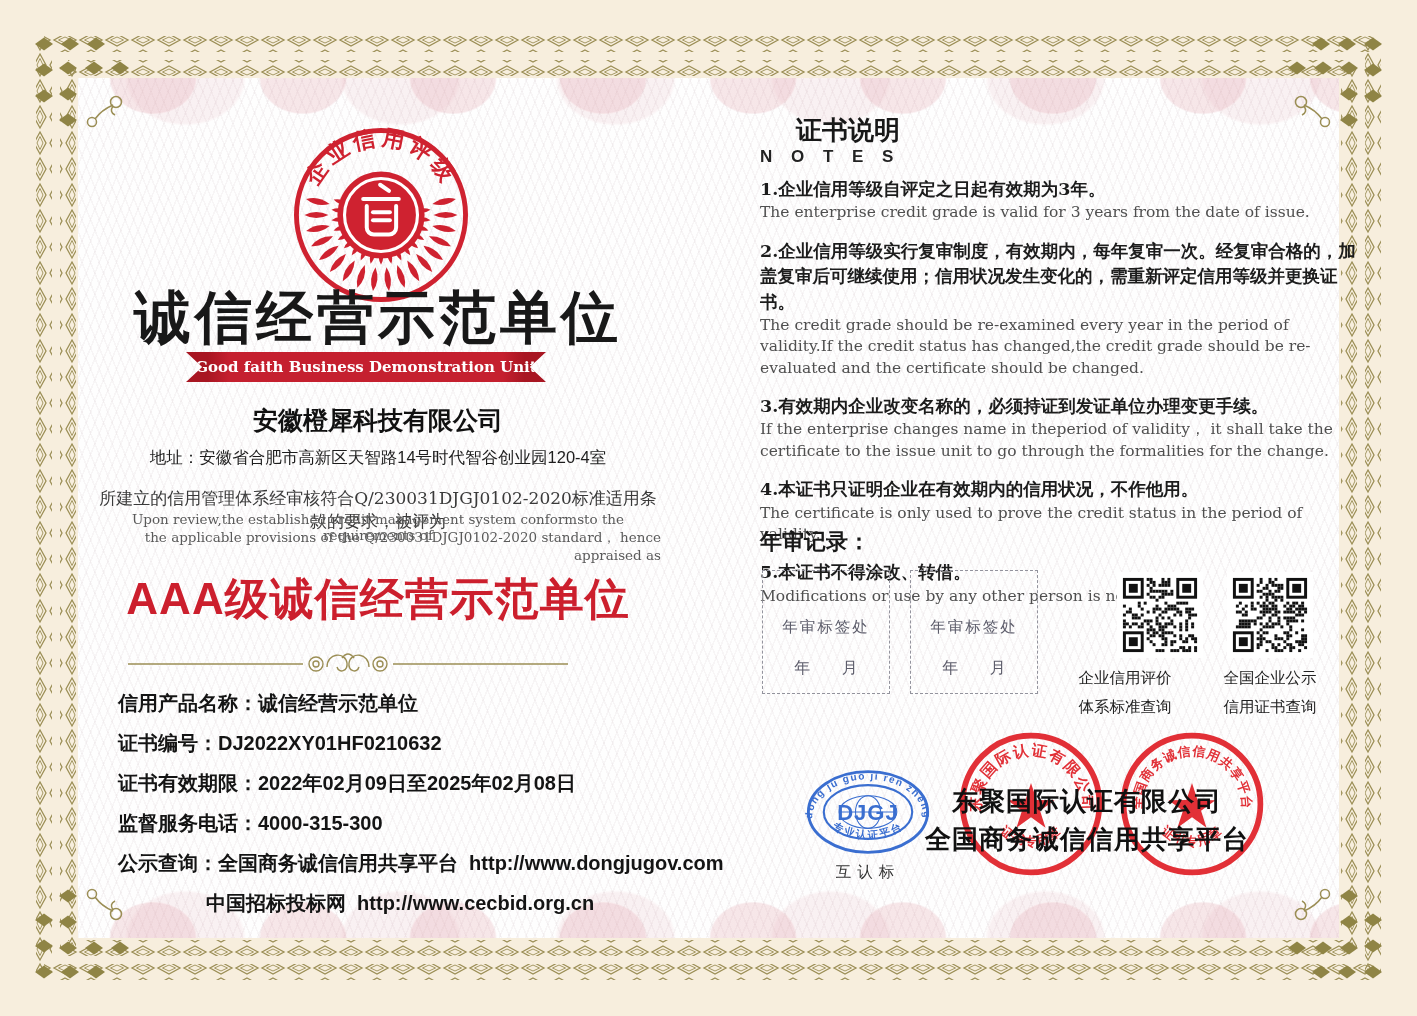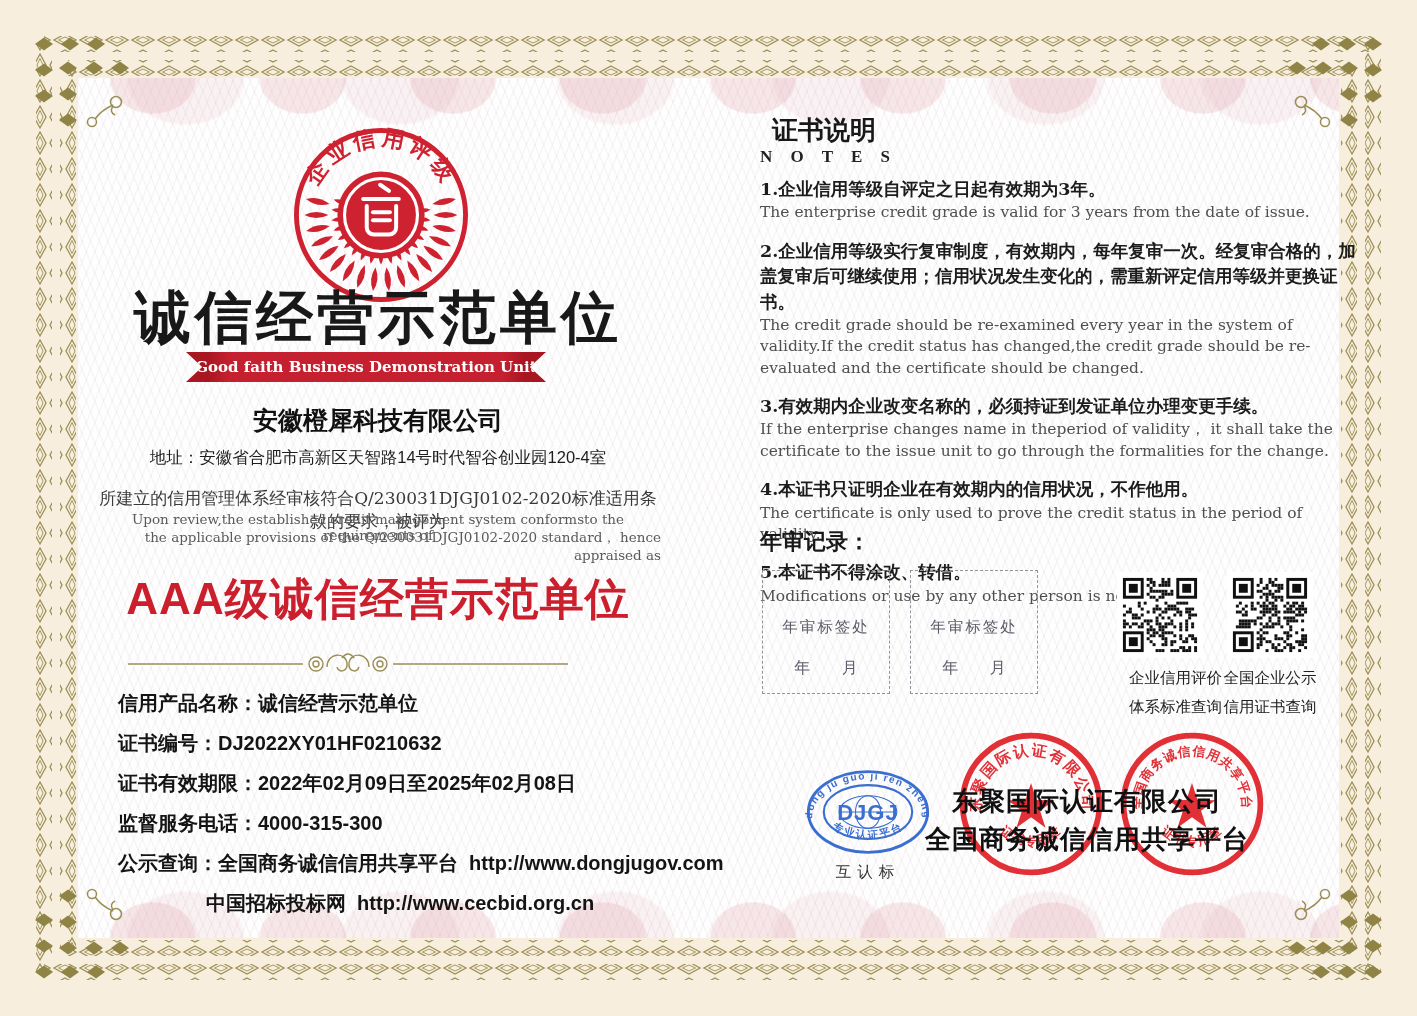--- a/index.html
+++ b/index.html
@@ -34,39 +34,39 @@
   #stmt-en1,#stmt-en2{left:95px;width:566px;font-family:"DejaVu Serif",serif;font-size:13.5px;color:#5a5a5a;z-index:3;}
   #stmt-en1{top:511px;} #stmt-en2{top:529px;text-align:right;}
   #grade{left:95px;top:570px;width:566px;font-weight:900;font-size:44px;color:#cc1f2d;letter-spacing:1px;z-index:3;}
   #divider{left:128px;top:644px;z-index:3;}
   #fields{left:118px;top:690px;width:560px;z-index:3;}
   .frow{display:flex;align-items:baseline;margin-bottom:14px;line-height:26px;}
   .frow .lab{font-family:"DejaVu Serif",serif;font-weight:700;font-size:20px;color:#141414;white-space:pre;}
   .frow .val{font-weight:700;font-size:20px;color:#141414;white-space:pre;}
   .frow.indent{margin-left:88px;align-items:flex-end;}
   
-  #notes-zh{left:772px;top:113px;font-weight:800;font-size:26px;color:#181818;z-index:3;}
-  #notes-en{left:760px;top:147px;font-family:Liberation Serif, serif;font-weight:700;font-size:17px;
+  #notes-zh{left:796px;top:113px;font-weight:800;font-size:26px;color:#181818;z-index:3;}
+  #notes-en{left:760px;top:147px;font-family:Liberation Sans, sans-serif;font-weight:700;font-size:17px;
             letter-spacing:7px;color:#222;z-index:3;}
   #notes-list{left:760px;top:177px;width:596px;z-index:3;}
   .nitem{margin-bottom:15px;}
   .nitem .zh{font-family:"DejaVu Serif",serif;font-size:17.5px;line-height:1.45;color:#1c1c1c;font-weight:600;}
   .nitem .en{font-family:"DejaVu Serif",serif;font-size:15.5px;line-height:1.38;color:#4f4f4f;}
   #ar-title{left:760px;top:527px;font-weight:800;font-size:22px;color:#181818;z-index:3;}
   .arbox{top:570px;width:126px;height:122px;border:1px dashed #93939d;z-index:3;
          display:flex;flex-direction:column;justify-content:space-between;}
   #arbox1{left:762px;} #arbox2{left:910px;}
   .arbox .tag{margin-top:46px;text-align:center;font-family:"DejaVu Serif",serif;
               font-size:15.5px;color:#5d5d6b;letter-spacing:2px;}
   .arbox .ym{display:flex;justify-content:space-evenly;margin-bottom:14px;
              font-family:"DejaVu Serif",serif;font-size:16px;color:#5d5d6b;}
   .qr{top:572px;width:86px;height:86px;z-index:3;}
   #qr1{left:1117px;} #qr2{left:1227px;}
   .qrcap{top:664px;width:124px;z-index:3;text-align:center;}
-  #qrcap1{left:1098px;text-align:right;} #qrcap2{left:1208px;}
+  #qrcap1{left:1063px;} #qrcap2{left:1208px;}
   .qrcap span{display:block;font-family:"DejaVu Serif",serif;font-size:15.5px;color:#222;line-height:29px;}
   #bluestamp{left:788px;top:762px;width:160px;height:100px;z-index:3;}
   #bluecap{left:788px;top:862px;width:160px;font-family:"DejaVu Serif",serif;font-size:15.5px;
            letter-spacing:6px;color:#333;z-index:3;}
   .redstamp{top:728px;width:152px;height:152px;z-index:3;opacity:.93;}
   #red1{left:955px;} #red2{left:1116px;}
   #overlay{left:895px;top:782px;width:384px;z-index:4;text-align:center;}
   #overlay div{font-weight:900;font-size:26px;color:#101010;letter-spacing:1px;line-height:38px;}
 </style>
 </head>
@@ -265,21 +265,21 @@
   <div class="abs" id="notes-zh">证书说明</div>
   <div class="abs" id="notes-en">N O T E S</div>
 
   <div class="abs" id="notes-list">
     <div class="nitem">
         <div class="zh">1.企业信用等级自评定之日起有效期为3年。</div>
         <div class="en">The enterprise credit grade is valid for 3 years from the date of issue.</div>
       </div>
     <div class="nitem">
         <div class="zh">2.企业信用等级实行复审制度，有效期内，每年复审一次。经复审合格的，加盖复审后可继续使用；信用状况发生变化的，需重新评定信用等级并更换证书。</div>
-        <div class="en">The credit grade should be re-examined every year in the system of validity.If the credit status has changed,the credit grade should be re-evaluated and the certificate should be  changed.</div>
+        <div class="en">The credit grade should be re-examined every year in the period of validity.If the credit status has changed,the credit grade should be re-evaluated and the certificate should be  changed.</div>
       </div>
     <div class="nitem">
         <div class="zh">3.有效期内企业改变名称的，必须持证到发证单位办理变更手续。</div>
         <div class="en">If the enterprise changes name in theperiod of validity， it shall take the certificate to the issue unit to go through the formalities for the change.</div>
       </div>
     <div class="nitem">
         <div class="zh">4.本证书只证明企业在有效期内的信用状况，不作他用。</div>
         <div class="en">The certificate is only used to prove the credit status in the period of validity.</div>
       </div>
     <div class="nitem">

